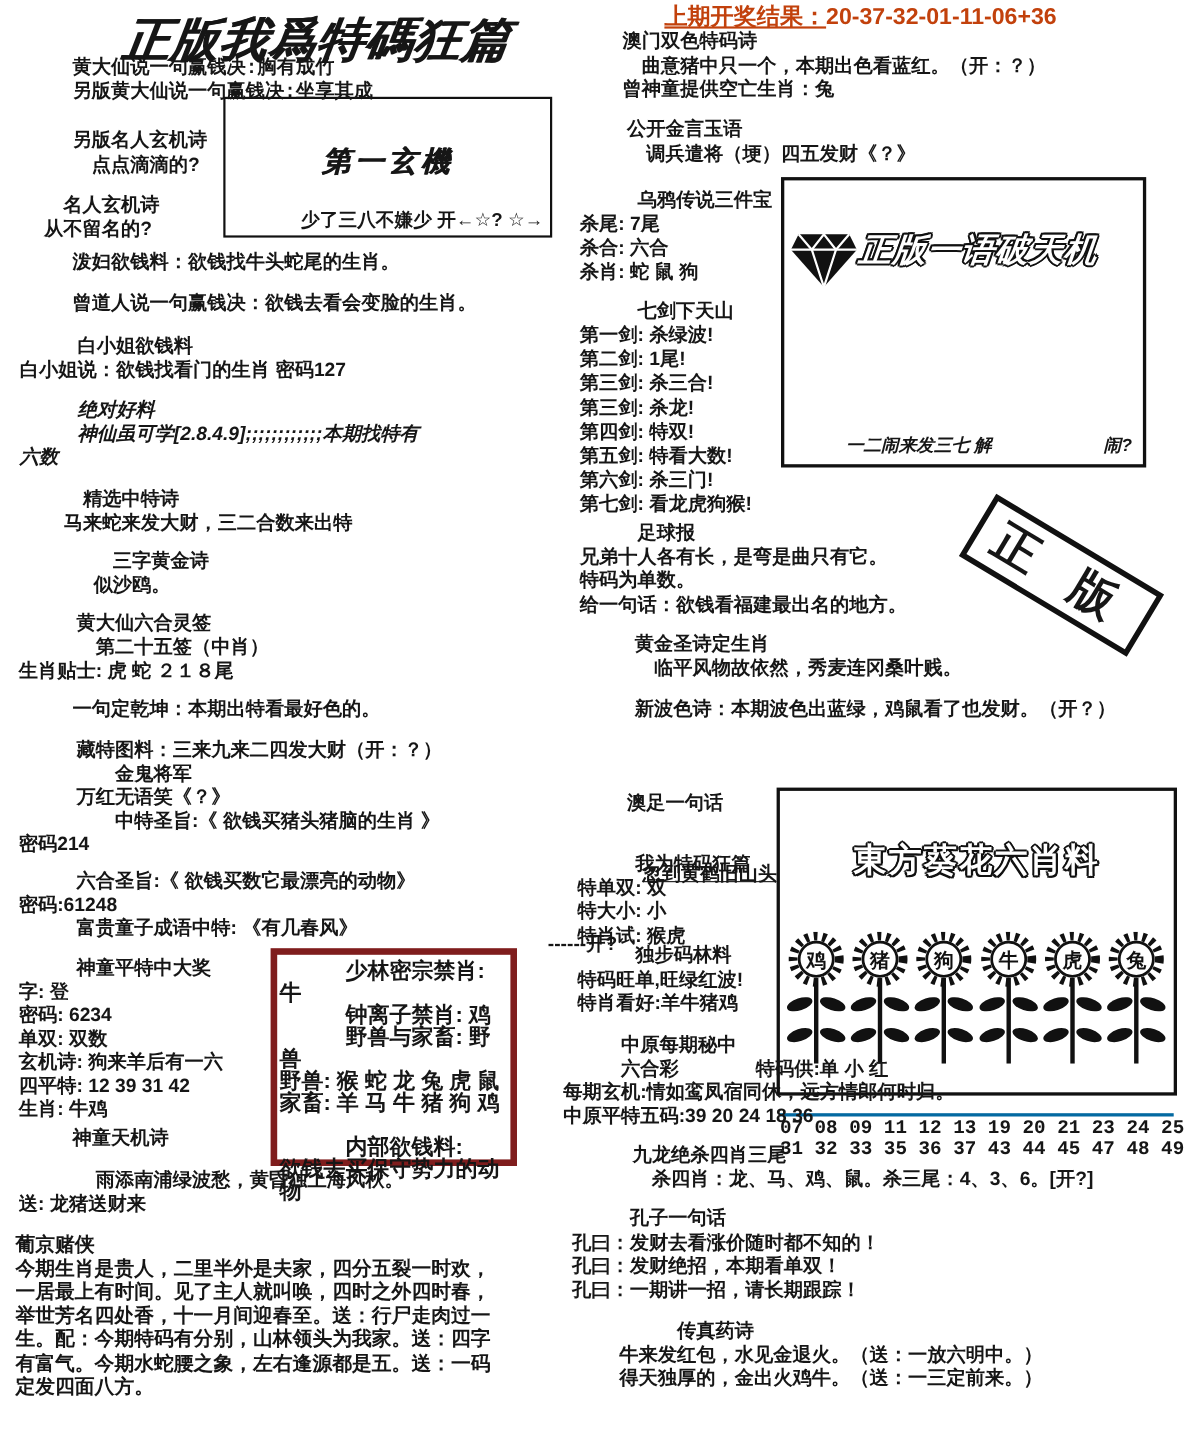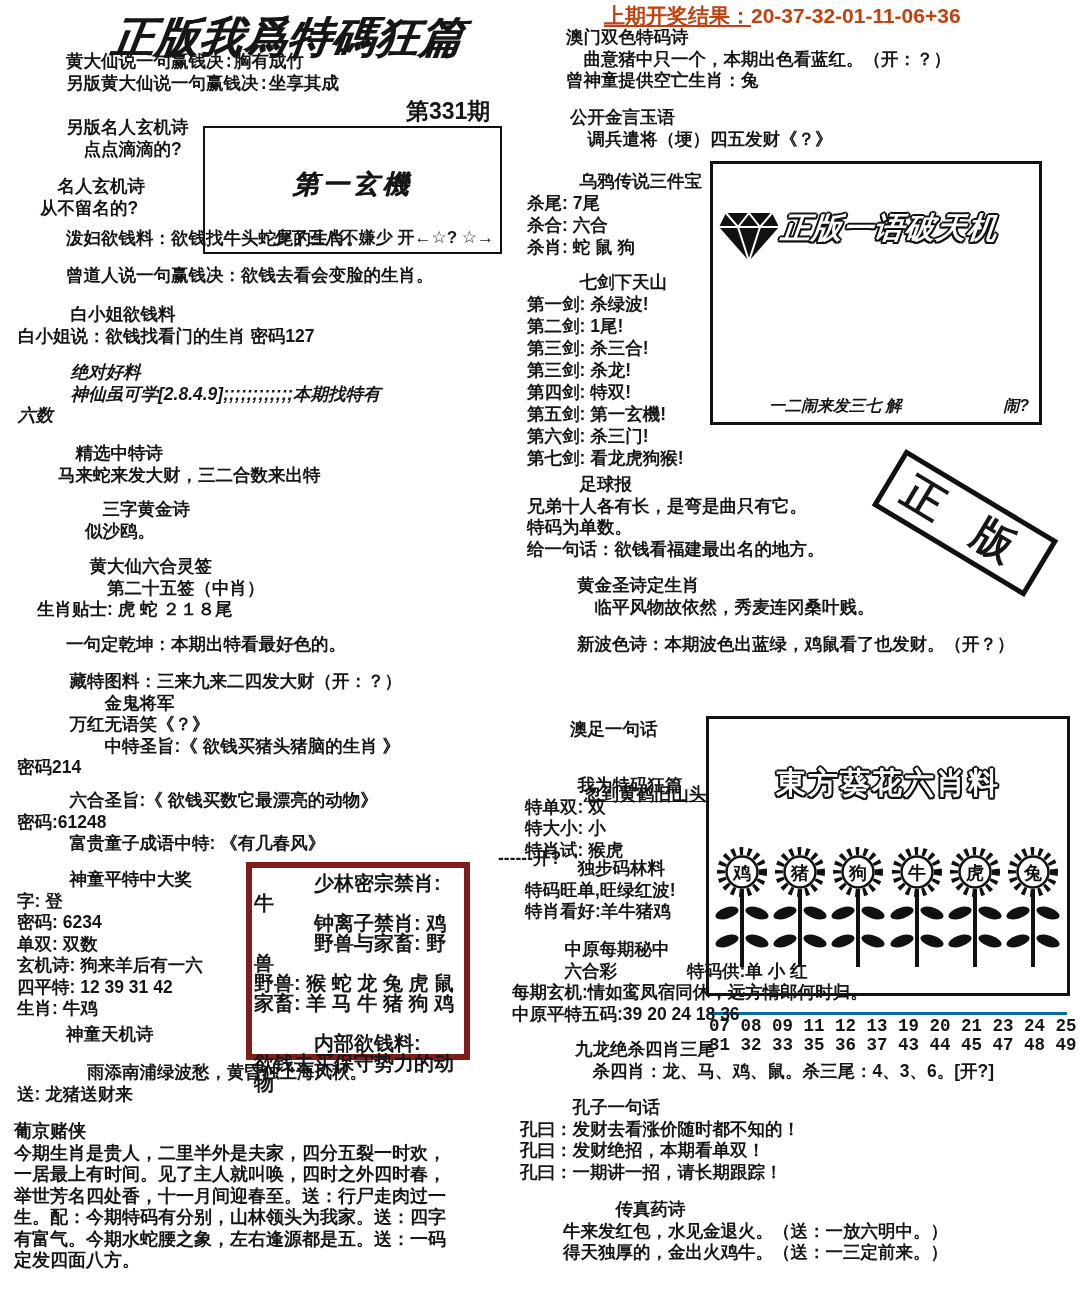--- a/index.html
+++ b/index.html
@@ -8,35 +8,35 @@
   .blk{position:absolute;font-weight:700;font-size:17.5px;line-height:21.5px;
        white-space:pre-wrap;color:#161616;}
   
   #prev{left:604px;top:5px;font-size:21px;color:#c2410c;white-space:pre;}
   #prev .lbl{text-decoration:underline;}
   #title{left:78px;top:14px;width:420px;text-align:center;font-size:43px;line-height:46px;
          font-style:italic;transform:skewX(-8deg);letter-spacing:1px;
          text-shadow:1px 0 0 #161616;}
   #iss{left:406px;top:60px;font-size:23px;margin-top:41px;}
   
-  #xjbox{left:203px;top:88px;width:295px;height:124px;border:2.5px solid #111;background:#fff;margin-top:38px;}
+  #xjbox{left:203px;top:88px;width:295px;height:124px;border:2.5px solid #111;background:#fff;}
   #xjbox .xj-title{text-align:center;font-size:26px;font-weight:700;margin-top:3px;
          letter-spacing:4px;font-style:italic;text-shadow:0.8px 0 0 #161616;}
   #xjbox .xj-line{position:absolute;right:6px;bottom:4px;font-size:17px;white-space:pre;}
   
   #huang{left:66px;top:52px;font-family:Liberation Mono, monospace;}
   #m1{left:66px;top:117px;}
   #m2{left:40px;top:176px;}
   #pofu{left:66px;top:228px;}
   #zeng{left:66px;top:265px;}
   #bxj{left:18px;top:304px;}
   #jd{left:18px;top:362px;font-style:italic;}
   #jx{left:58px;top:443px;}
   #sz{left:85px;top:499px;}
-  #lq{left:17px;top:556px;margin-left:20px;}
+  #lq{left:17px;top:556px;}
   #yj{left:66px;top:634px;}
   #ct{left:17px;top:671px;}
   #lh{left:17px;top:790px;}
   #st{left:17px;top:869px;}
   #tj{left:66px;top:1024px;}
   #yt{left:17px;top:1062px;}
   #jinbox{left:246px;top:862px;width:224px;height:198px;border:6px solid #7f1d1d;
           padding:5px 2px;font-size:20px;line-height:20px;box-sizing:border-box;}
   #pj{left:14px;top:1121px;font-size:18px;}
   
@@ -160,21 +160,21 @@
 <div class="blk" id="wy">　　　乌鸦传说三件宝
 杀尾: 7尾
 杀合: 六合
 杀肖: 蛇 鼠 狗</div>
 <div class="blk" id="qj">　　　七剑下天山
 第一剑: 杀绿波!
 第二剑: 1尾!
 第三剑: 杀三合!
 第三剑: 杀龙!
 第四剑: 特双!
-第五剑: 第一玄機!
+第五剑: 特看大数!
 第六剑: 杀三门!
 第七剑: 看龙虎狗猴!</div>
 
 <div id="dbox" class="blk">
   <div class="d-head">
     <svg class="dico" width="64" height="54" viewBox="0 0 64 54">
       <path d="M9 3 H55 L62 17 L32 51 L2 17 Z" fill="#111"></path>
       <path d="M9 3 L21 17 L32 3 L43 17 L55 3" fill="none" stroke="#fff" stroke-width="2"></path>
       <path d="M2 17 H62" fill="none" stroke="#fff" stroke-width="2"></path>
       <path d="M21 17 L32 51 L43 17" fill="none" stroke="#fff" stroke-width="2"></path>

